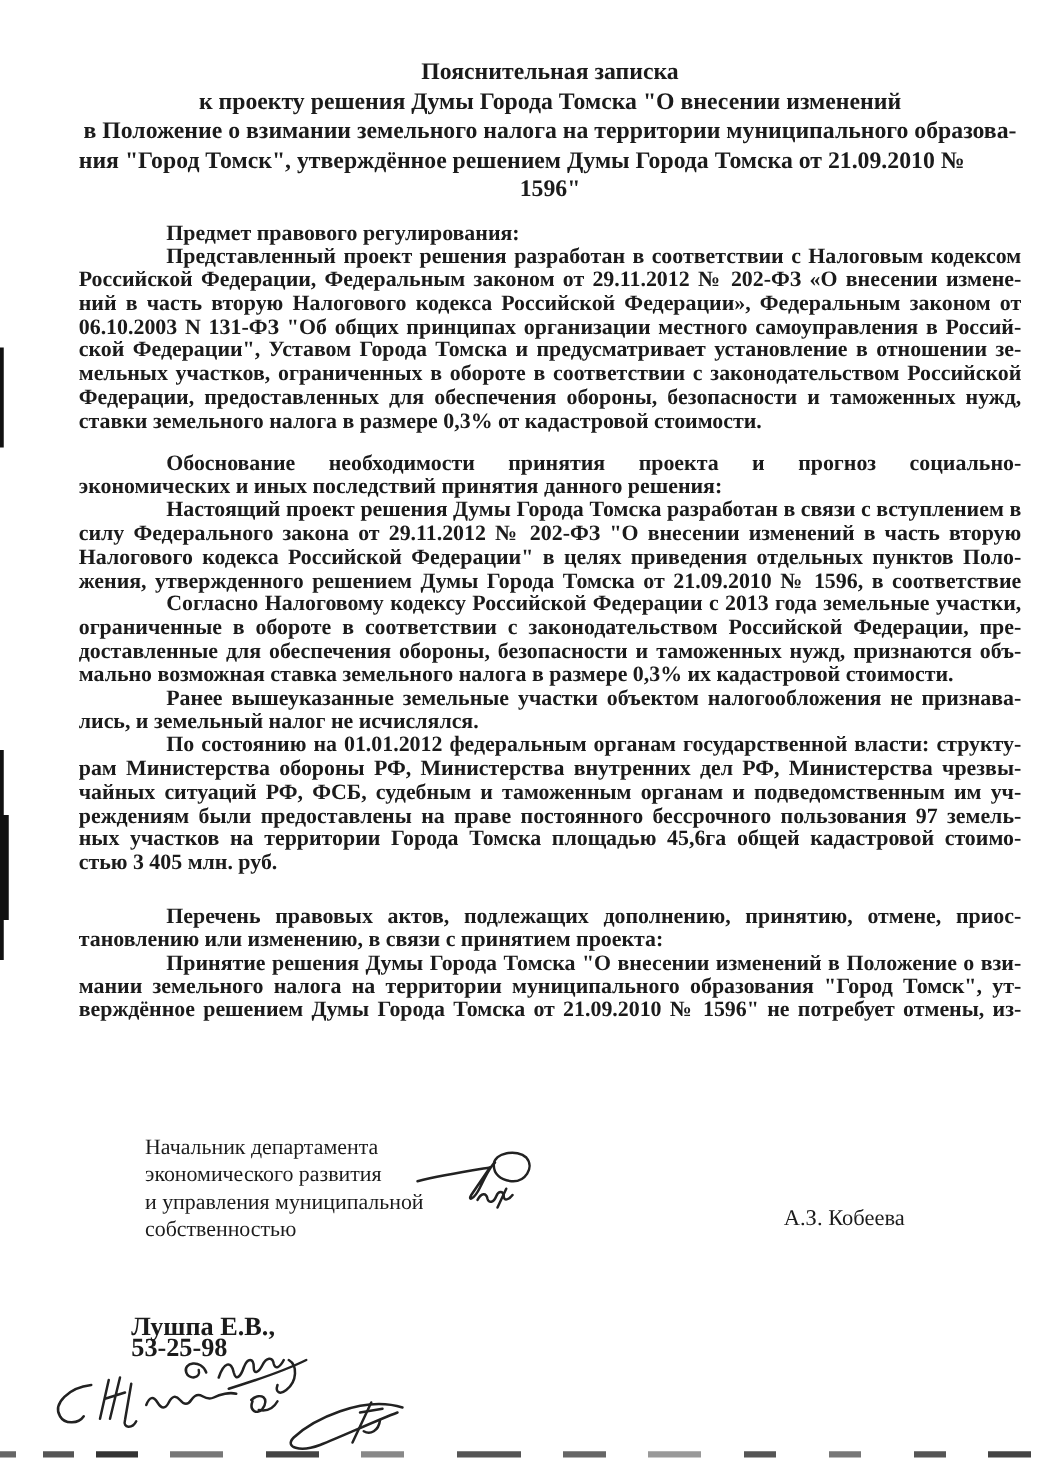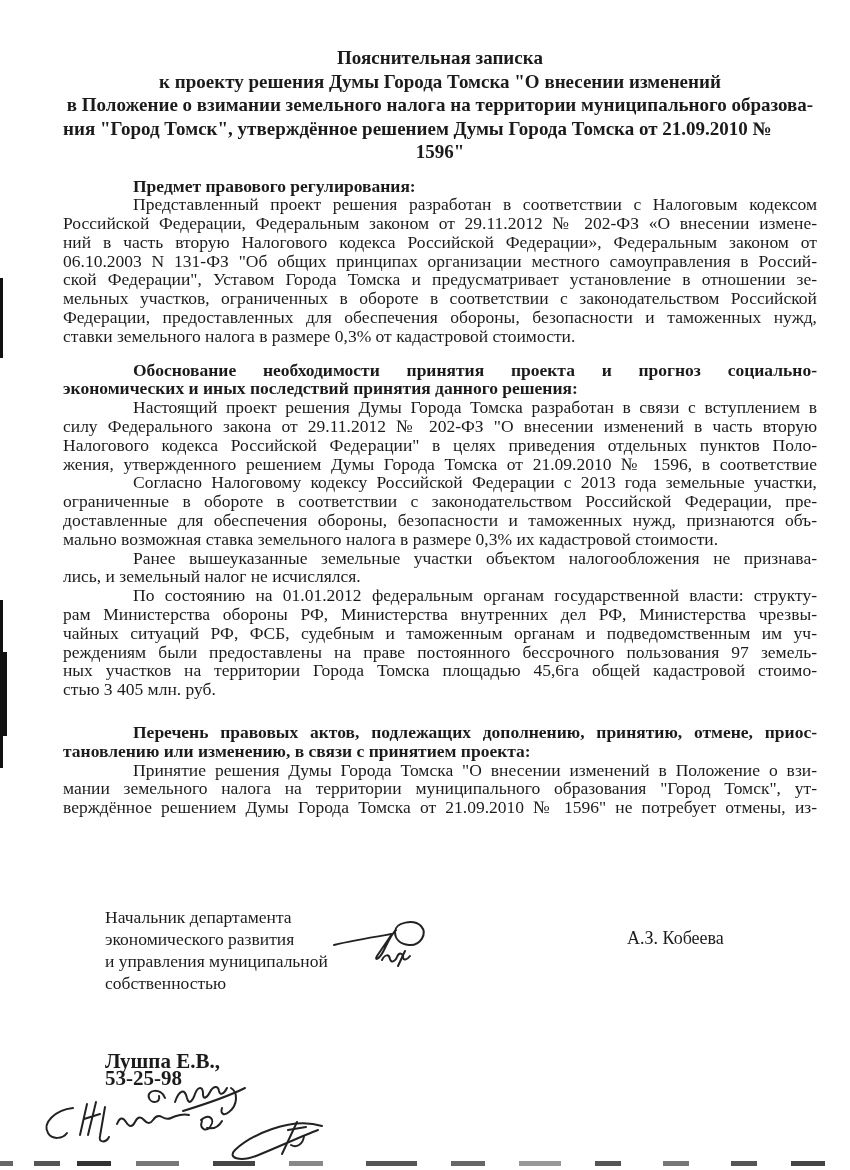--- a/index.html
+++ b/index.html
@@ -19,38 +19,38 @@
     left:63px; top:46px;
     width:754px;
   }
   .title-block {
     font-weight:bold;
     font-size:19px;
     line-height:23.5px;
   }
   .title-block .tline { text-align:left; text-align-last:center; text-indent:0; }
 
-  .body-text { font-size:17.5px; line-height:18.8px; }
+  .body-text { font-size:17.5px; line-height:18.8px;font-weight:bold; }
   .heading   { font-weight:bold; }
   .mt-h1 { margin-top:13px; }
   .mt-sec { margin-top:15px; }
   .mt-sec2 { margin-top:24px; }
 
   .tline { text-align:justify; text-align-last:justify; }
   .tline-first { text-indent:70px; }
   .tline-last { text-align-last:left; }
 
   
   .sig-position {
     position:absolute; left:105px; top:906px;
     font-size:17.5px; line-height:22px;
   }
-  .sig-position .tline { text-align:right; text-align-last:left; text-indent:0; }
+  .sig-position .tline { text-align:right; text-align-last:left; text-indent:0;margin-left:11px; }
   .sig-name {
-    position:absolute; left:627px; top:928px;
+    position:absolute; left:627px; top:964px;
     font-size:18px;
   }
   .sig-main-svg { position:absolute; left:332px; top:918px; }
 
   
   .footer-contact {
     position:absolute; left:105px; top:1053px;
     font-size:21px; line-height:17px;font-weight:bold;
   }
   .footer-sigs-svg { position:absolute; left:35px; top:1080px; }

